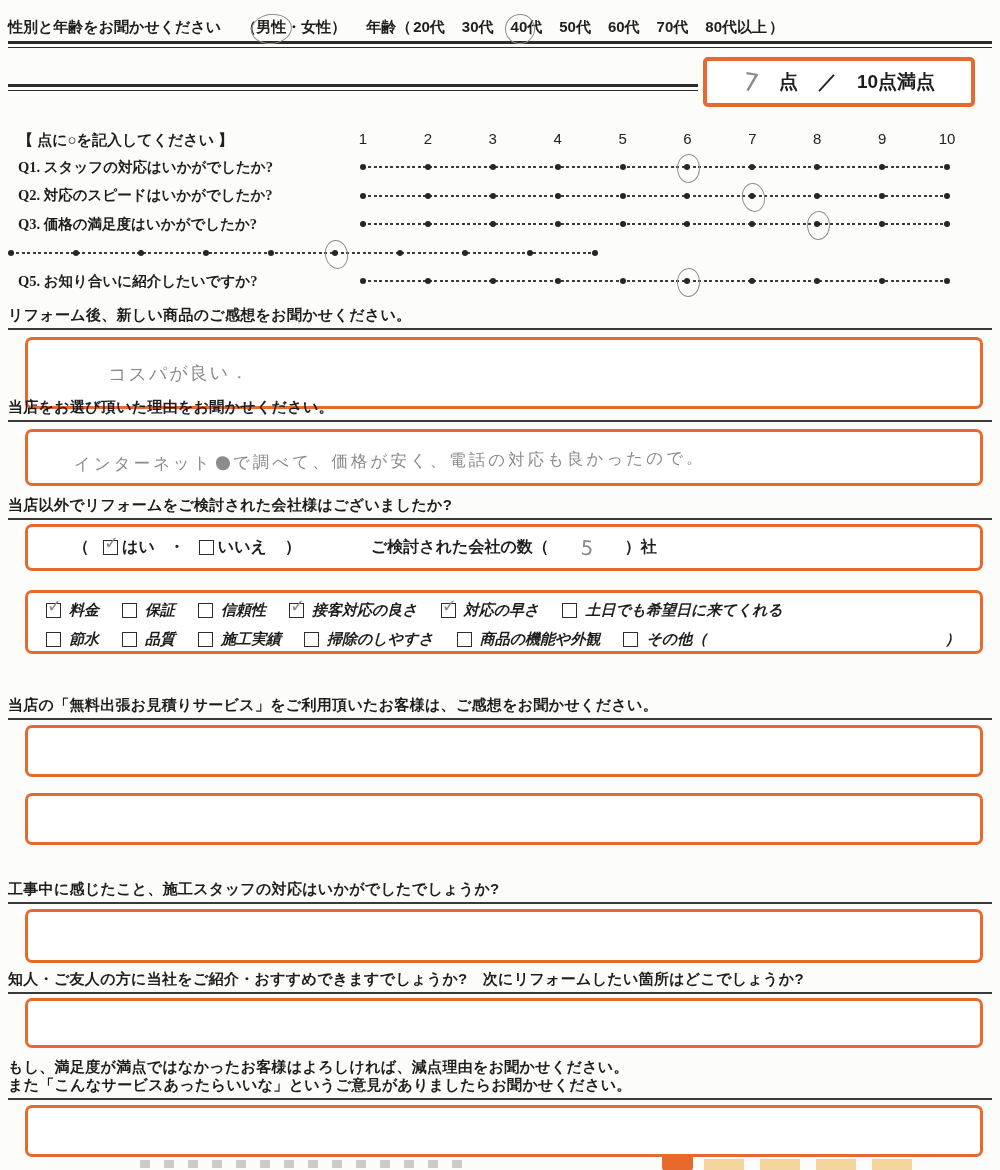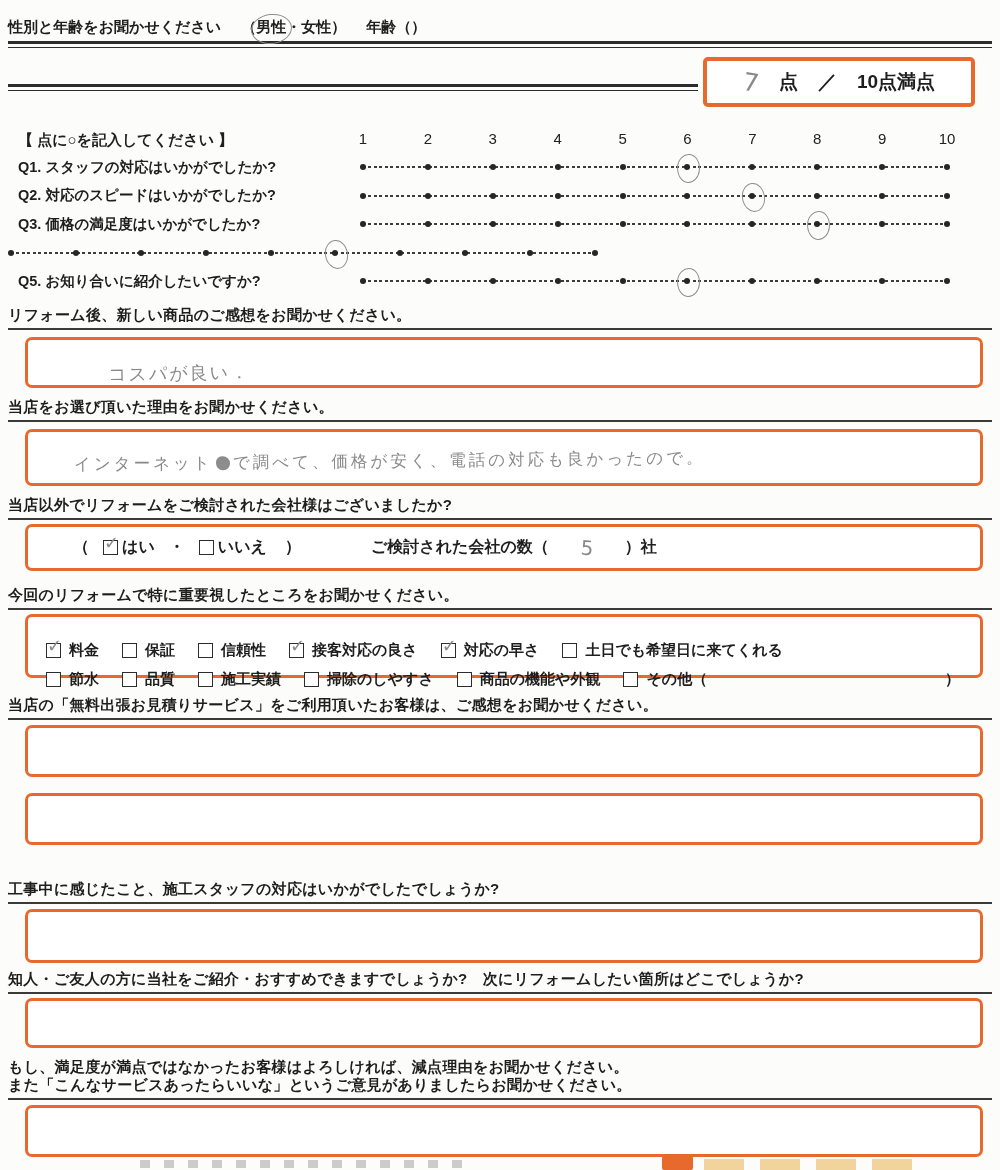--- a/index.html
+++ b/index.html
@@ -18,21 +18,21 @@
   .circ::after { content:""; position:absolute; left:-5px; right:-6px; top:-4px; bottom:-7px;
                  border:1.6px solid #8f8f8f; border-radius:50%; transform:rotate(-7deg); }
   .circ2::after { content:""; position:absolute; left:-6px; right:8px; top:-4px; bottom:-7px;
                  border:1.6px solid #8f8f8f; border-radius:50%; transform:rotate(5deg); }
   .scorebox { position:absolute; left:703px; top:57px; width:272px; height:50px;
               border:4px solid var(--accent); border-radius:5px; background:#fff;
               display:flex; align-items:center; justify-content:center; gap:20px;
               font-weight:700; font-size:19px; box-sizing:border-box; }
   .hand { font-family:"DejaVu Sans",sans-serif; color:var(--pencil); font-weight:400; }
   .hand-score { font-size:25px; transform:rotate(9deg); }
-  .srow { display:flex; align-items:center; height:28.5px; }
+  .srow { display:flex; align-items:center; height:28.5px;font-family:Liberation Serif, serif; }
   .srow0 { display:flex; align-items:center; height:25px; }
   .qlabel { width:352px; box-sizing:border-box; padding-left:10px; font-weight:700; font-size:14.5px; }
   .instr { width:352px; box-sizing:border-box; padding-left:10px; font-weight:700; font-size:15px; }
   .scell { position:relative; width:590px; height:100%; }
   .snum { position:absolute; top:2px; width:24px; text-align:center; font-size:15px; color:#222; }
   .sline { position:absolute; left:3px; right:3px; top:13px; height:2px;
            background:repeating-linear-gradient(90deg,#3c3c3c 0 3px,transparent 3px 5.5px); }
   .sdot { position:absolute; top:11px; width:6px; height:6px; border-radius:50%; background:#262626; }
   .smark { position:absolute; top:1px; width:21px; height:27px; border:1.7px solid #8f8f8f;
            border-radius:50% 50% 48% 52% / 46% 52% 48% 54%; }
@@ -41,21 +41,21 @@
   .ans1 { font-size:18px; letter-spacing:2px; margin:15px 0 0 80px; transform:rotate(-1deg); }
   .ans2 { font-size:16.5px; letter-spacing:3px; margin:17px 0 0 46px; transform:rotate(-0.6deg); white-space:nowrap; }
   .scrib { display:inline-block; width:14px; height:14px; background:#787878; opacity:.85;
            border-radius:45% 55% 50% 50%; vertical-align:-2px; margin:0 3px; }
   .cbox { display:flex; align-items:center; font-weight:700; font-size:16px; padding-left:45px; }
   .cb { width:13px; height:13px; border:1.6px solid #2d2d2d; display:inline-block; position:relative;
         background:#fff; flex:none; }
   .cb.checked::after { content:"✓"; position:absolute; left:0; top:-9px; font-size:18px;
         color:var(--pencil); font-family:"DejaVu Sans",sans-serif; font-weight:400; }
   .hand-num { font-size:20px; width:76px; text-align:center; transform:rotate(4deg); }
-  .pwrap { padding:24px 16px 8px 18px; }
+  .pwrap { padding:8px 16px 8px 18px;font-style:italic; }
   .prow { display:flex; align-items:center; gap:23px; font-weight:700; font-size:15px; margin-bottom:10px; }
   .pitem { display:inline-flex; align-items:center; gap:8px; }
   .pitem.grow { flex:1; }
   .tail { margin-left:auto; margin-right:4px; }
   .fmark-left { position:absolute; left:140px; top:1160px; width:330px; height:8px; opacity:.5;
            background:repeating-linear-gradient(90deg,#9b9b9b 0 10px,transparent 10px 24px); }
   .fsq { position:absolute; left:662px; top:1156px; width:31px; height:14px; background:var(--accent); border-radius:2px; }
   .fyellow { position:absolute; left:704px; top:1159px; width:218px; height:11px; opacity:.9;
            background:repeating-linear-gradient(90deg,#f1cf92 0 40px,transparent 40px 56px); }
 </style>
@@ -69,20 +69,29 @@
       <span>性別と年齢をお聞かせください</span>
       <span class="gengrp">
         <span>（</span>
         <span class="opt circ">男性</span>
         <span>・</span>
         <span class="opt">女性</span>
         <span>）</span>
       </span>
       <span class="agegrp">
         <span>年齢（</span>
+        <span id="age-options">
+            <span class="age-opt">20代</span>
+            <span class="age-opt">30代</span>
+            <span class="age-opt circ2">40代</span>
+            <span class="age-opt">50代</span>
+            <span class="age-opt">60代</span>
+            <span class="age-opt">70代</span>
+            <span class="age-opt">80代以上</span>
+          </span>
         <span>）</span>
       </span>
     </div>
     <div class="hr2"></div>
   </div>
 
   <div class="sec" style="top:80px">
     <div class="hr2" style="width:690px"></div>
   </div>
   <div class="scorebox">
@@ -191,21 +200,21 @@
             <span class="sdot" style="left: 519.111px;"></span>
             <span class="sdot" style="left: 584px;"></span>
             <div class="smark" style="left: 316.944px; transform: rotate(5deg);"></div>
           </div>
         </div>
       </div>
   </div>
 
   <div class="sec" style="top:306px">
     <div class="heading">リフォーム後、新しい商品のご感想をお聞かせください。</div>
-    <div class="box" style="height:51px;margin-top:7px">
+    <div class="box" style="height:72px;margin-top:7px">
       <div class="hand ans1">コスパが良い．</div>
     </div>
   </div>
 
   <div class="sec" style="top:398px">
     <div class="heading">当店をお選び頂いた理由をお聞かせください。</div>
     <div class="box" style="height:57px;margin-top:7px">
       <div class="hand ans2"><span>インターネット</span><span class="scrib"></span><span>で調べて、価格が安く、電話の対応も良かったので。</span></div>
     </div>
   </div>
@@ -220,21 +229,20 @@
       <span class="cb" id="cb-no"></span>
       <span style="margin-left:4px">いいえ</span>
       <span style="margin-left:18px">）</span>
       <span style="margin-left:70px">ご検討された会社の数（</span>
       <span class="hand hand-num">5</span>
       <span>）社</span>
     </div>
   </div>
 
   <div class="sec" style="top:586px">
-    <div class="heading">今回のリフォームで特に重要視したところをお聞かせください。</div>
     <div class="box" style="height:64px;margin-top:4px">
       <div class="pwrap" id="prio-rows">
           <div class="prow">
             <span class="pitem">
               <span class="cb checked"></span>
               <span>料金</span>
             </span>
             <span class="pitem">
               <span class="cb"></span>
               <span>保証</span>

